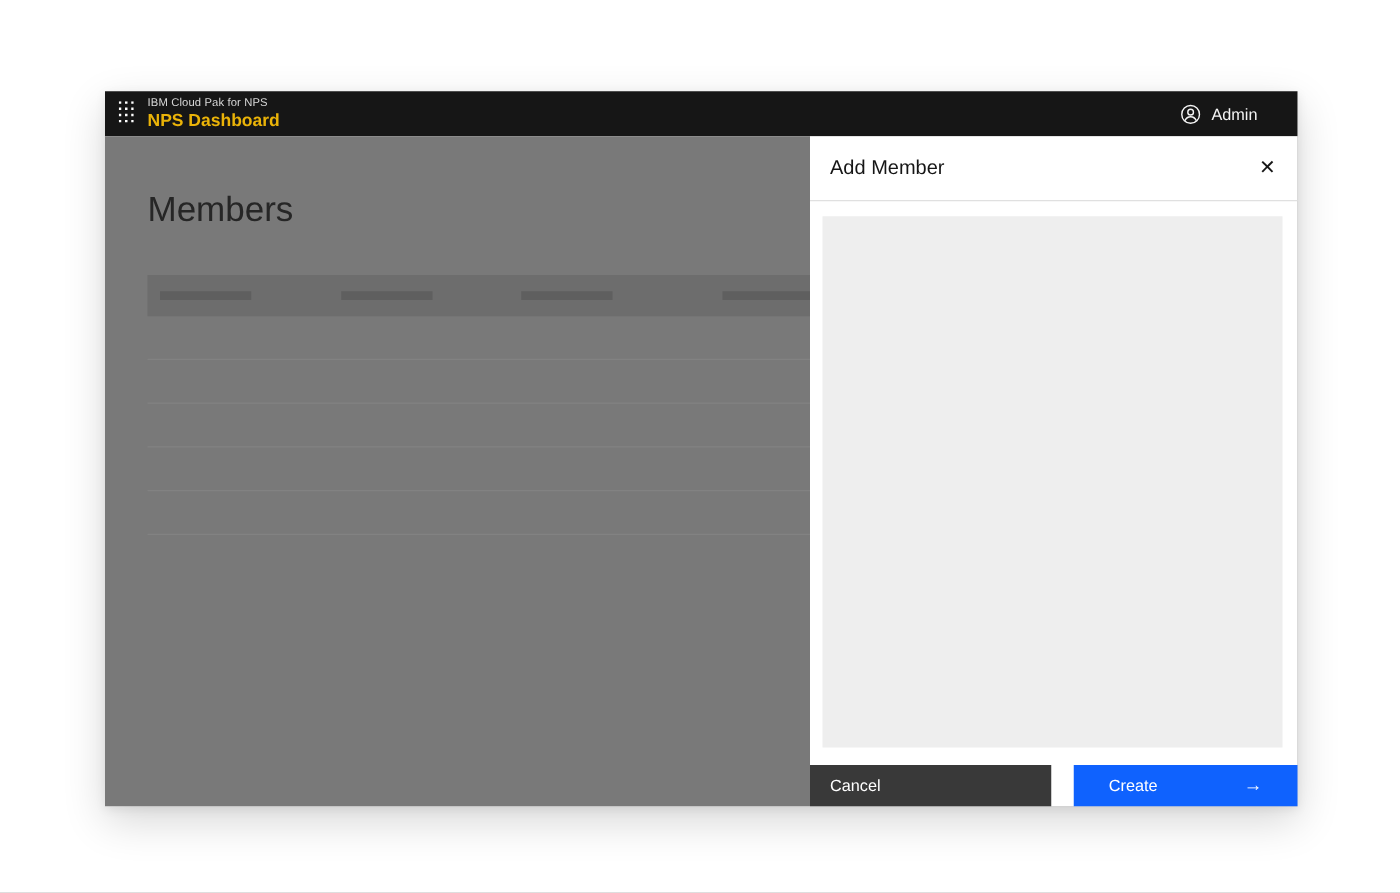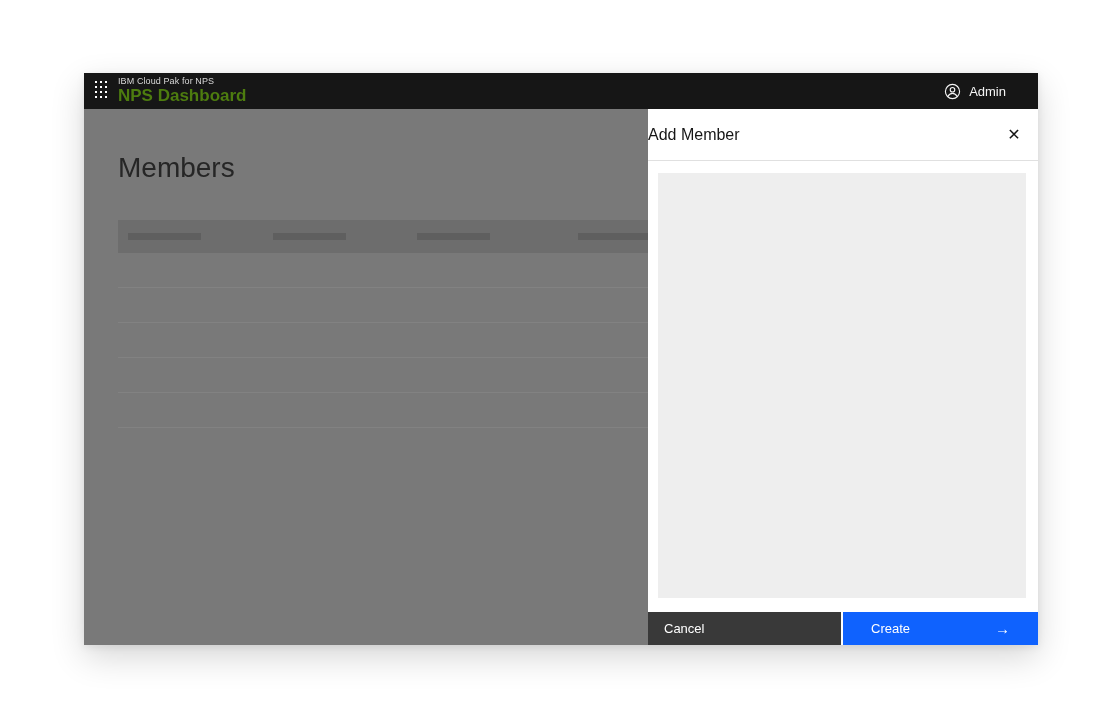--- a/index.html
+++ b/index.html
@@ -10,21 +10,21 @@
             background:#ffffff;
             box-shadow:0 12px 32px rgba(0,0,0,0.16), 0 2px 8px rgba(0,0,0,0.08); }
 
   
   .hdr { position:absolute; left:0; top:0; right:0; height:36px; background:#161616;
          display:flex; align-items:center;justify-content:space-between; }
   .switcher-btn { width:34px; height:36px; display:flex; align-items:center; justify-content:center;
                   background:transparent; border:none; cursor:pointer; }
   .hdr-titles { display:flex; flex-direction:column; justify-content:center; line-height:1.18; }
   .hdr-platform { font-size:9px; color:#d8d8d8; letter-spacing:0.1px; }
-  .hdr-product  { font-size:17px; font-weight:bold; color:#4d7c0f; }
+  .hdr-product  { font-size:14px; font-weight:bold; color:#eab308; }
   .hdr-right { margin-left:auto; padding-right:32px; display:flex; align-items:center; gap:8px;
                background:transparent; border:none; cursor:pointer; }
   .hdr-user { font-size:13px; color:#f4f4f4; }
 
   
   .main { position:absolute; left:0; top:36px; right:0; bottom:0; background:#797979;padding-left:36px; }
   .page-title { position:absolute; left:34px; top:43px; font-size:28px; font-weight:400;
                 color:#262626; }
   .sk-head { position:absolute; left:34px; right:34px; top:111px; height:33px; background:#6d6d6d; }
   .sk-bar { position:absolute; top:13px; width:73px; height:7px; background:#5f5f5f; }
@@ -32,28 +32,28 @@
   .sk-bar:nth-child(2){ left:155px; }
   .sk-bar:nth-child(3){ left:299px; }
   .sk-bar:nth-child(4){ left:460px; }
   .sk-rows { position:absolute; left:34px; right:34px; top:144px; }
   .sk-row { height:35px; border-bottom:1px solid #828282; }
 
   
   .panel { position:absolute; top:36px; right:0; bottom:0; width:390px; background:#ffffff;
            display:flex; flex-direction:column; }
   .panel-hdr { height:52px; flex:0 0 52px; display:flex; align-items:center;
-               border-bottom:1px solid #e0e0e0; }
+               padding-left:16px; border-bottom:1px solid #e0e0e0; }
   .panel-title { font-size:16px; color:#161616; font-weight:400; }
   .close-btn { margin-left:auto; margin-right:8px; width:32px; height:32px;
                background:transparent; border:none; cursor:pointer;
                font-size:16px; line-height:32px; color:#161616; }
   .panel-body { flex:1 1 auto; padding:12px 12px 14px 10px; }
   .placeholder { width:100%; height:100%; background:#eeeeee; }
-  .panel-ftr { flex:0 0 33px; height:33px; display:flex; gap:2px; }
+  .panel-ftr { flex:0 0 33px; height:33px; display:flex; gap:18px; }
   .btn { border:none; cursor:pointer; font-family:"Liberation Sans", sans-serif;
          font-size:13px; color:#ffffff; display:flex; align-items:center; text-align:left; }
   .btn-cancel { width:193px; background:#393939; padding-left:16px; }
   .btn-create { flex:1; background:#0f62fe; padding:0 28px; justify-content:space-between; }
   .arrow { font-size:15px; color:#ffffff; }
 </style>
 </head>
 <body>
 
 <div class="window">

